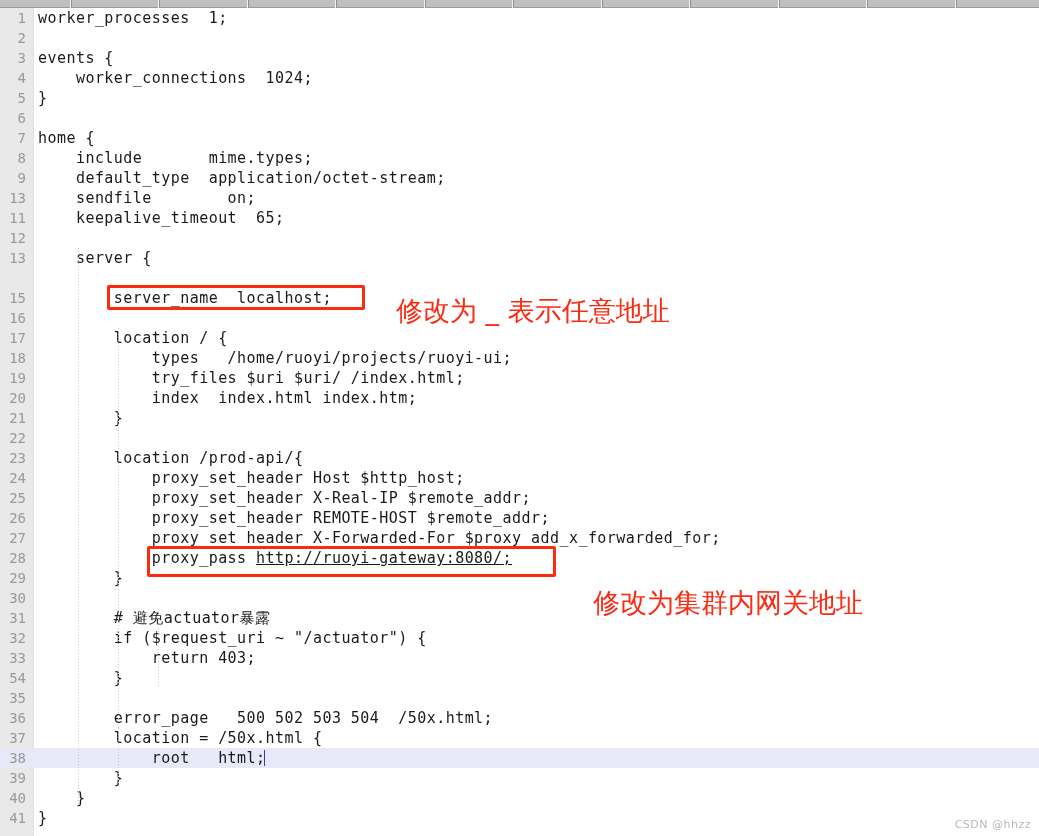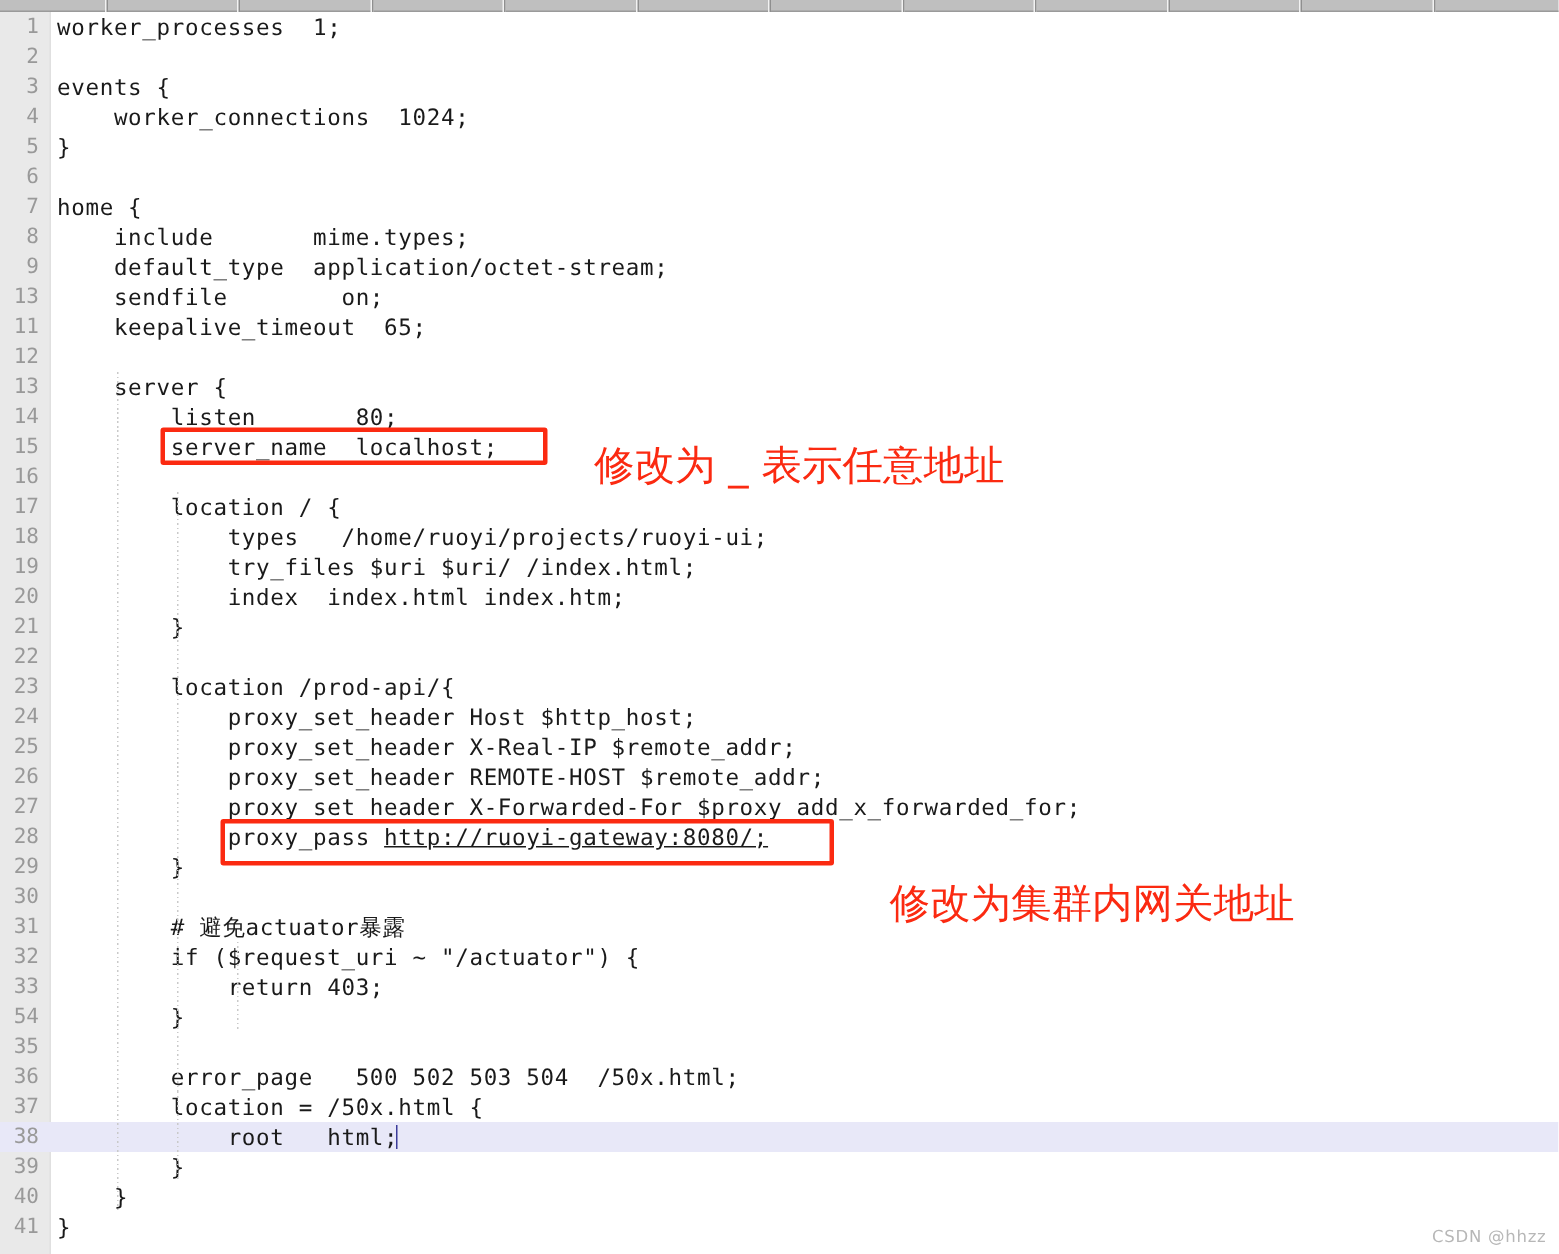--- a/index.html
+++ b/index.html
@@ -164,21 +164,20 @@
       <div class="line" style="top: 60px;"><span class="lineno">4</span><span class="code">    worker_connections  1024;</span></div>
       <div class="line" style="top: 80px;"><span class="lineno">5</span><span class="code">}</span></div>
       <div class="line" style="top: 100px;"><span class="lineno">6</span><span class="code"></span></div>
       <div class="line" style="top: 120px;"><span class="lineno">7</span><span class="code">home {</span></div>
       <div class="line" style="top: 140px;"><span class="lineno">8</span><span class="code">    include       mime.types;</span></div>
       <div class="line" style="top: 160px;"><span class="lineno">9</span><span class="code">    default_type  application/octet-stream;</span></div>
       <div class="line" style="top: 180px;"><span class="lineno">13</span><span class="code">    sendfile        on;</span></div>
       <div class="line" style="top: 200px;"><span class="lineno">11</span><span class="code">    keepalive_timeout  65;</span></div>
       <div class="line" style="top: 220px;"><span class="lineno">12</span><span class="code"></span></div>
       <div class="line" style="top: 240px;"><span class="lineno">13</span><span class="code">    server {</span></div>
-      <div class="line" style="top: 260px;"><span class="lineno">14</span><span class="code">        listen       80;</span></div>
       <div class="line" style="top: 280px;"><span class="lineno">15</span><span class="code">        server_name  localhost;</span></div>
       <div class="line" style="top: 300px;"><span class="lineno">16</span><span class="code"></span></div>
       <div class="line" style="top: 320px;"><span class="lineno">17</span><span class="code">        location / {</span></div>
       <div class="line" style="top: 340px;"><span class="lineno">18</span><span class="code">            types   /home/ruoyi/projects/ruoyi-ui;</span></div>
       <div class="line" style="top: 360px;"><span class="lineno">19</span><span class="code">            try_files $uri $uri/ /index.html;</span></div>
       <div class="line" style="top: 380px;"><span class="lineno">20</span><span class="code">            index  index.html index.htm;</span></div>
       <div class="line" style="top: 400px;"><span class="lineno">21</span><span class="code">        }</span></div>
       <div class="line" style="top: 420px;"><span class="lineno">22</span><span class="code"></span></div>
       <div class="line" style="top: 440px;"><span class="lineno">23</span><span class="code">        location /prod-api/{</span></div>
       <div class="line" style="top: 460px;"><span class="lineno">24</span><span class="code">            proxy_set_header Host $http_host;</span></div>

